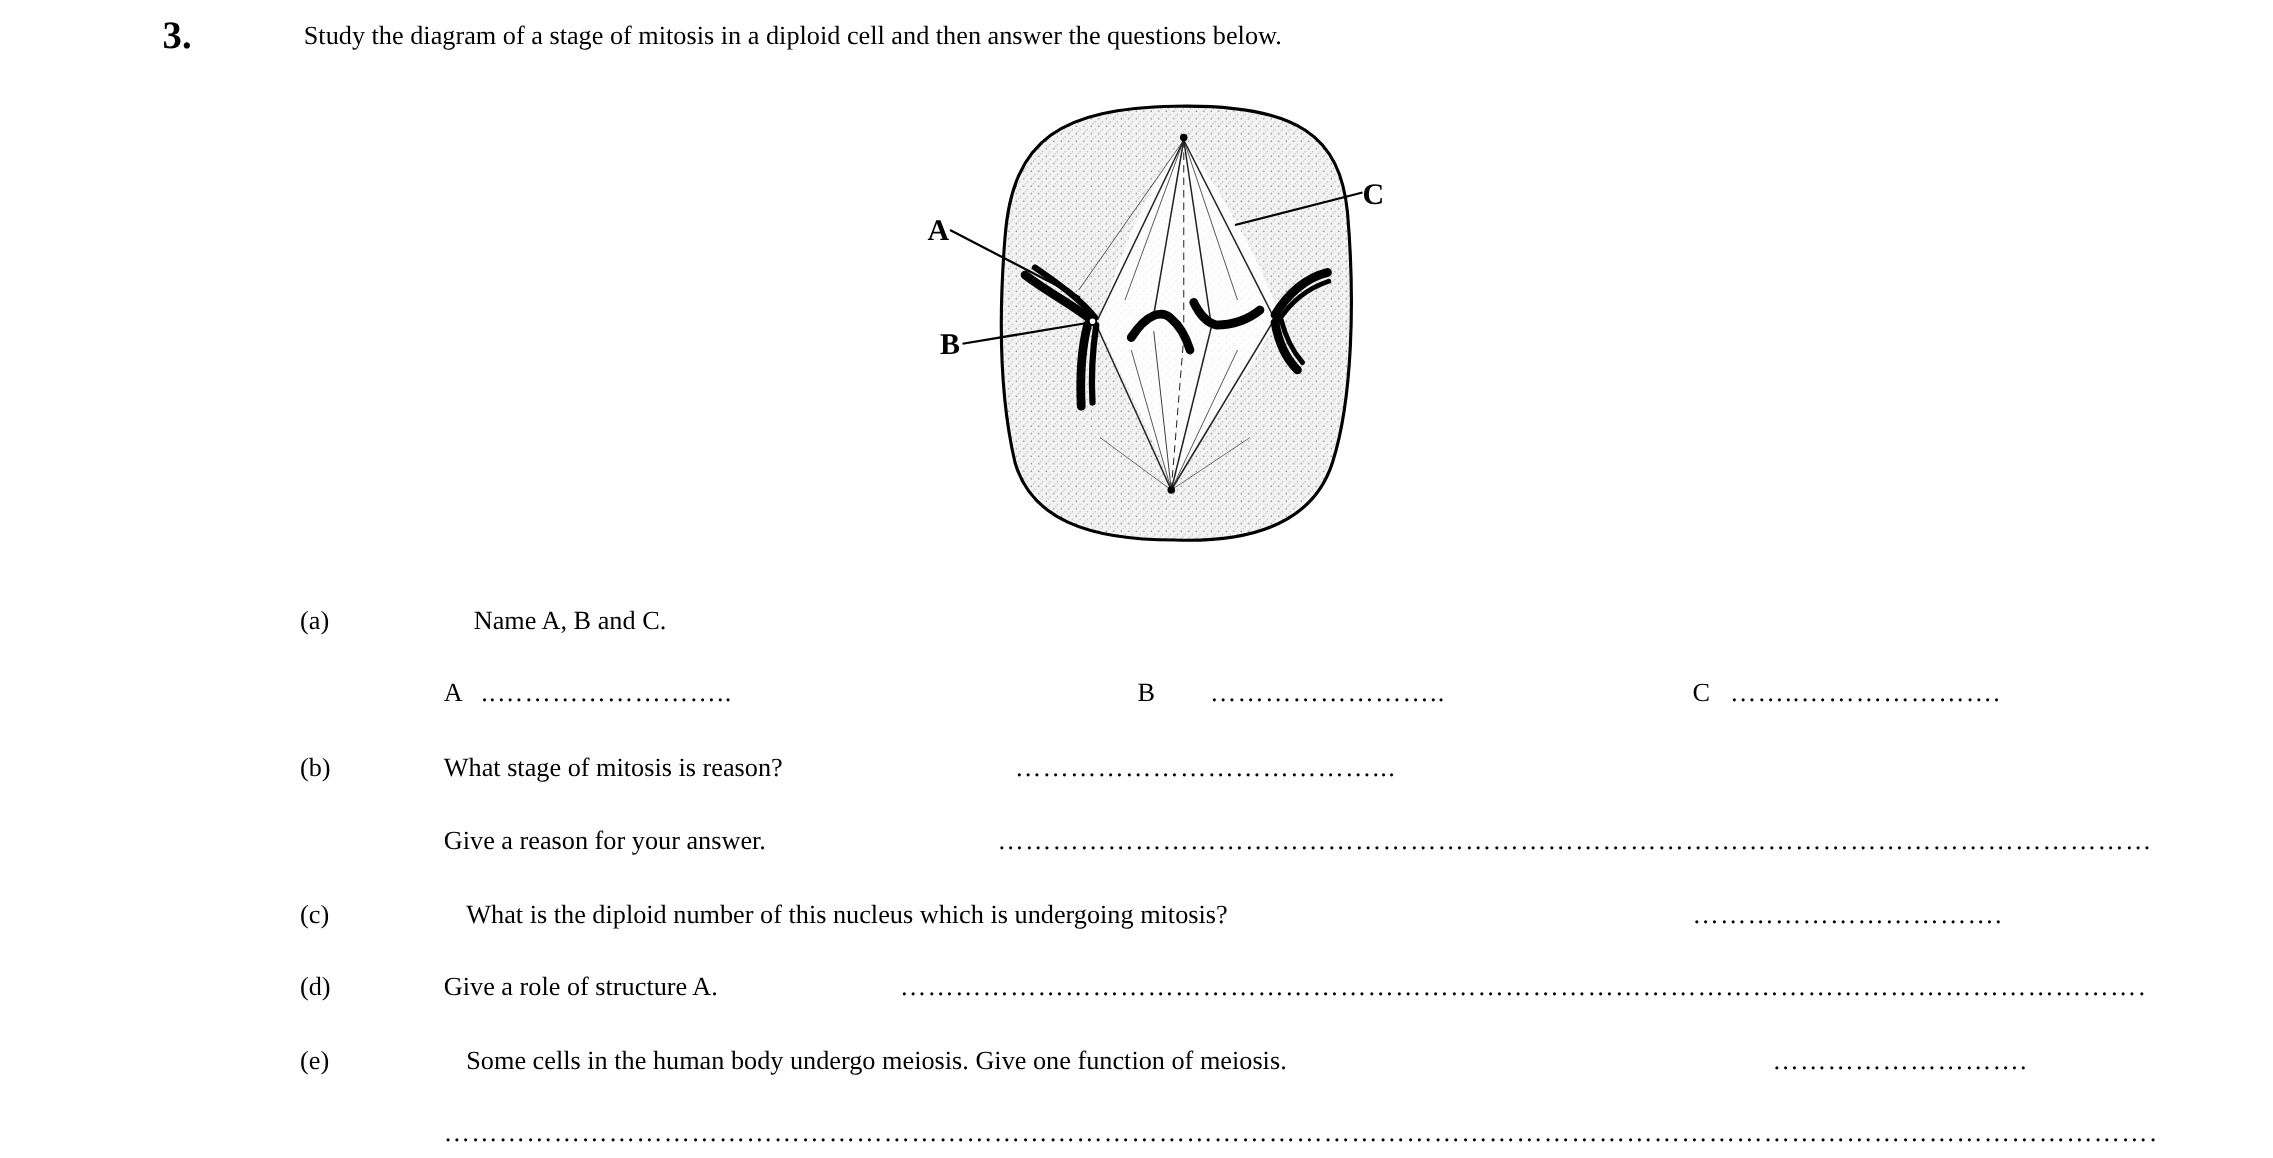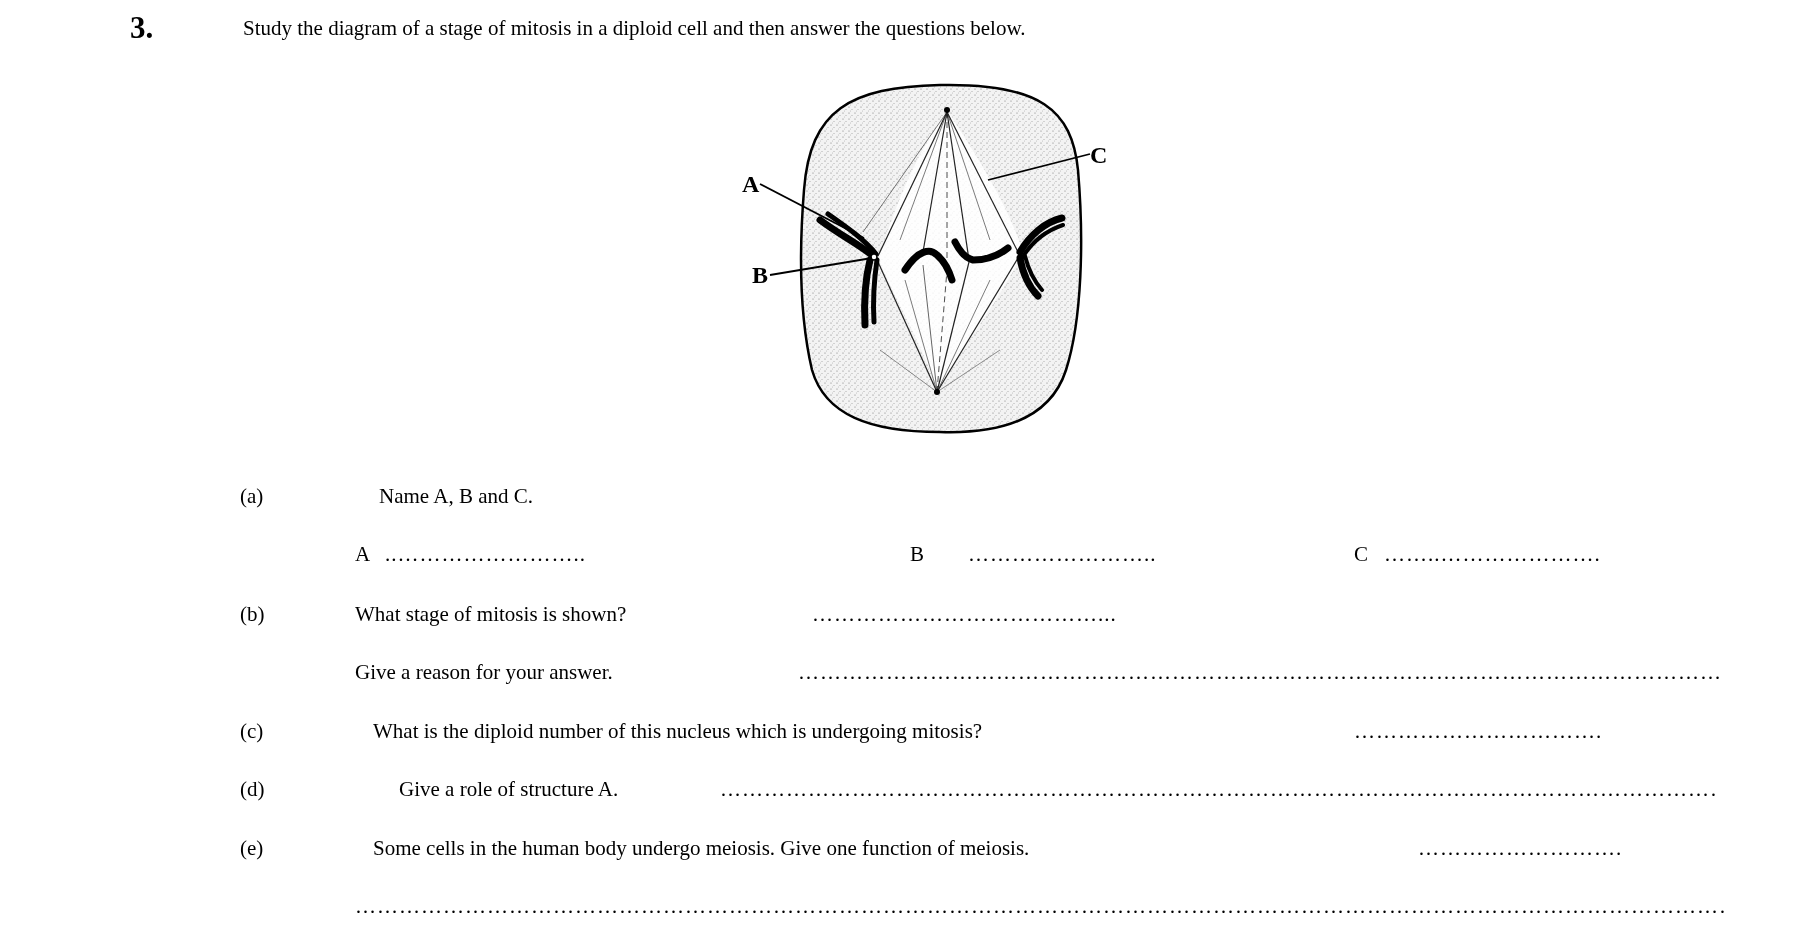--- a/index.html
+++ b/index.html
@@ -91,31 +91,31 @@
 <div class="abs txt" style="left:355px; top:536px;">A</div>
 <div class="abs txt dots" style="left:385px; top:536px;">..……………………..</div>
 
 <div class="abs txt" style="left:910px; top:536px;">B</div>
 <div class="abs txt dots" style="left:968px; top:536px;">……………………..</div>
 
 <div class="abs txt" style="left:1354px; top:536px;">C</div>
 <div class="abs txt dots" style="left:1384px; top:536px;">……..………………….</div>
 
 <div class="abs txt" style="left:240px; top:596px;">(b)</div>
-<div class="abs txt" style="left:355px; top:596px;">What stage of mitosis is shown?</div>
+<div class="abs txt" style="left:355px; top:596px;">What stage of mitosis is reason?</div>
 <div class="abs txt dots" style="left:812px; top:596px;">…………………………………...</div>
 
 <div class="abs txt" style="left:355px; top:654px;">Give a reason for your answer.</div>
 <div class="abs txt dots" style="left:798px; top:654px; width:924px; overflow:hidden;">………………………………………………………………………………………………………………………….</div>
 
 <div class="abs txt" style="left:240px; top:713px;">(c)</div>
 <div class="abs txt" style="left:373px; top:713px;">What is the diploid number of this nucleus which is undergoing mitosis?</div>
 <div class="abs txt dots" style="left:1354px; top:713px; width:368px; overflow:hidden;">…………………………….</div>
 
 <div class="abs txt" style="left:240px; top:771px;">(d)</div>
-<div class="abs txt" style="left:355px; top:771px;margin-left:44px;">Give a role of structure A.</div>
+<div class="abs txt" style="left:355px; top:771px;">Give a role of structure A.</div>
 <div class="abs txt dots" style="left:720px; top:771px; width:996px; overflow:hidden;">……………………………………………………………………………………………………………………………………………………………………………………………………………………….</div>
 
 <div class="abs txt" style="left:240px; top:830px;">(e)</div>
 <div class="abs txt" style="left:355px; top:830px;margin-left:18px;">Some cells in the human body undergo meiosis. Give one function of meiosis.</div>
 <div class="abs txt dots" style="left:1418px; top:830px; width:306px; overflow:hidden;">……………………….</div>
 
 <div class="abs txt dots" style="left:355px; top:888px; width:1370px; overflow:hidden;">………………………………………………………………………………………………………………………………………………………………………………………………………………………………………………………………………….</div>
 
 </body></html>

